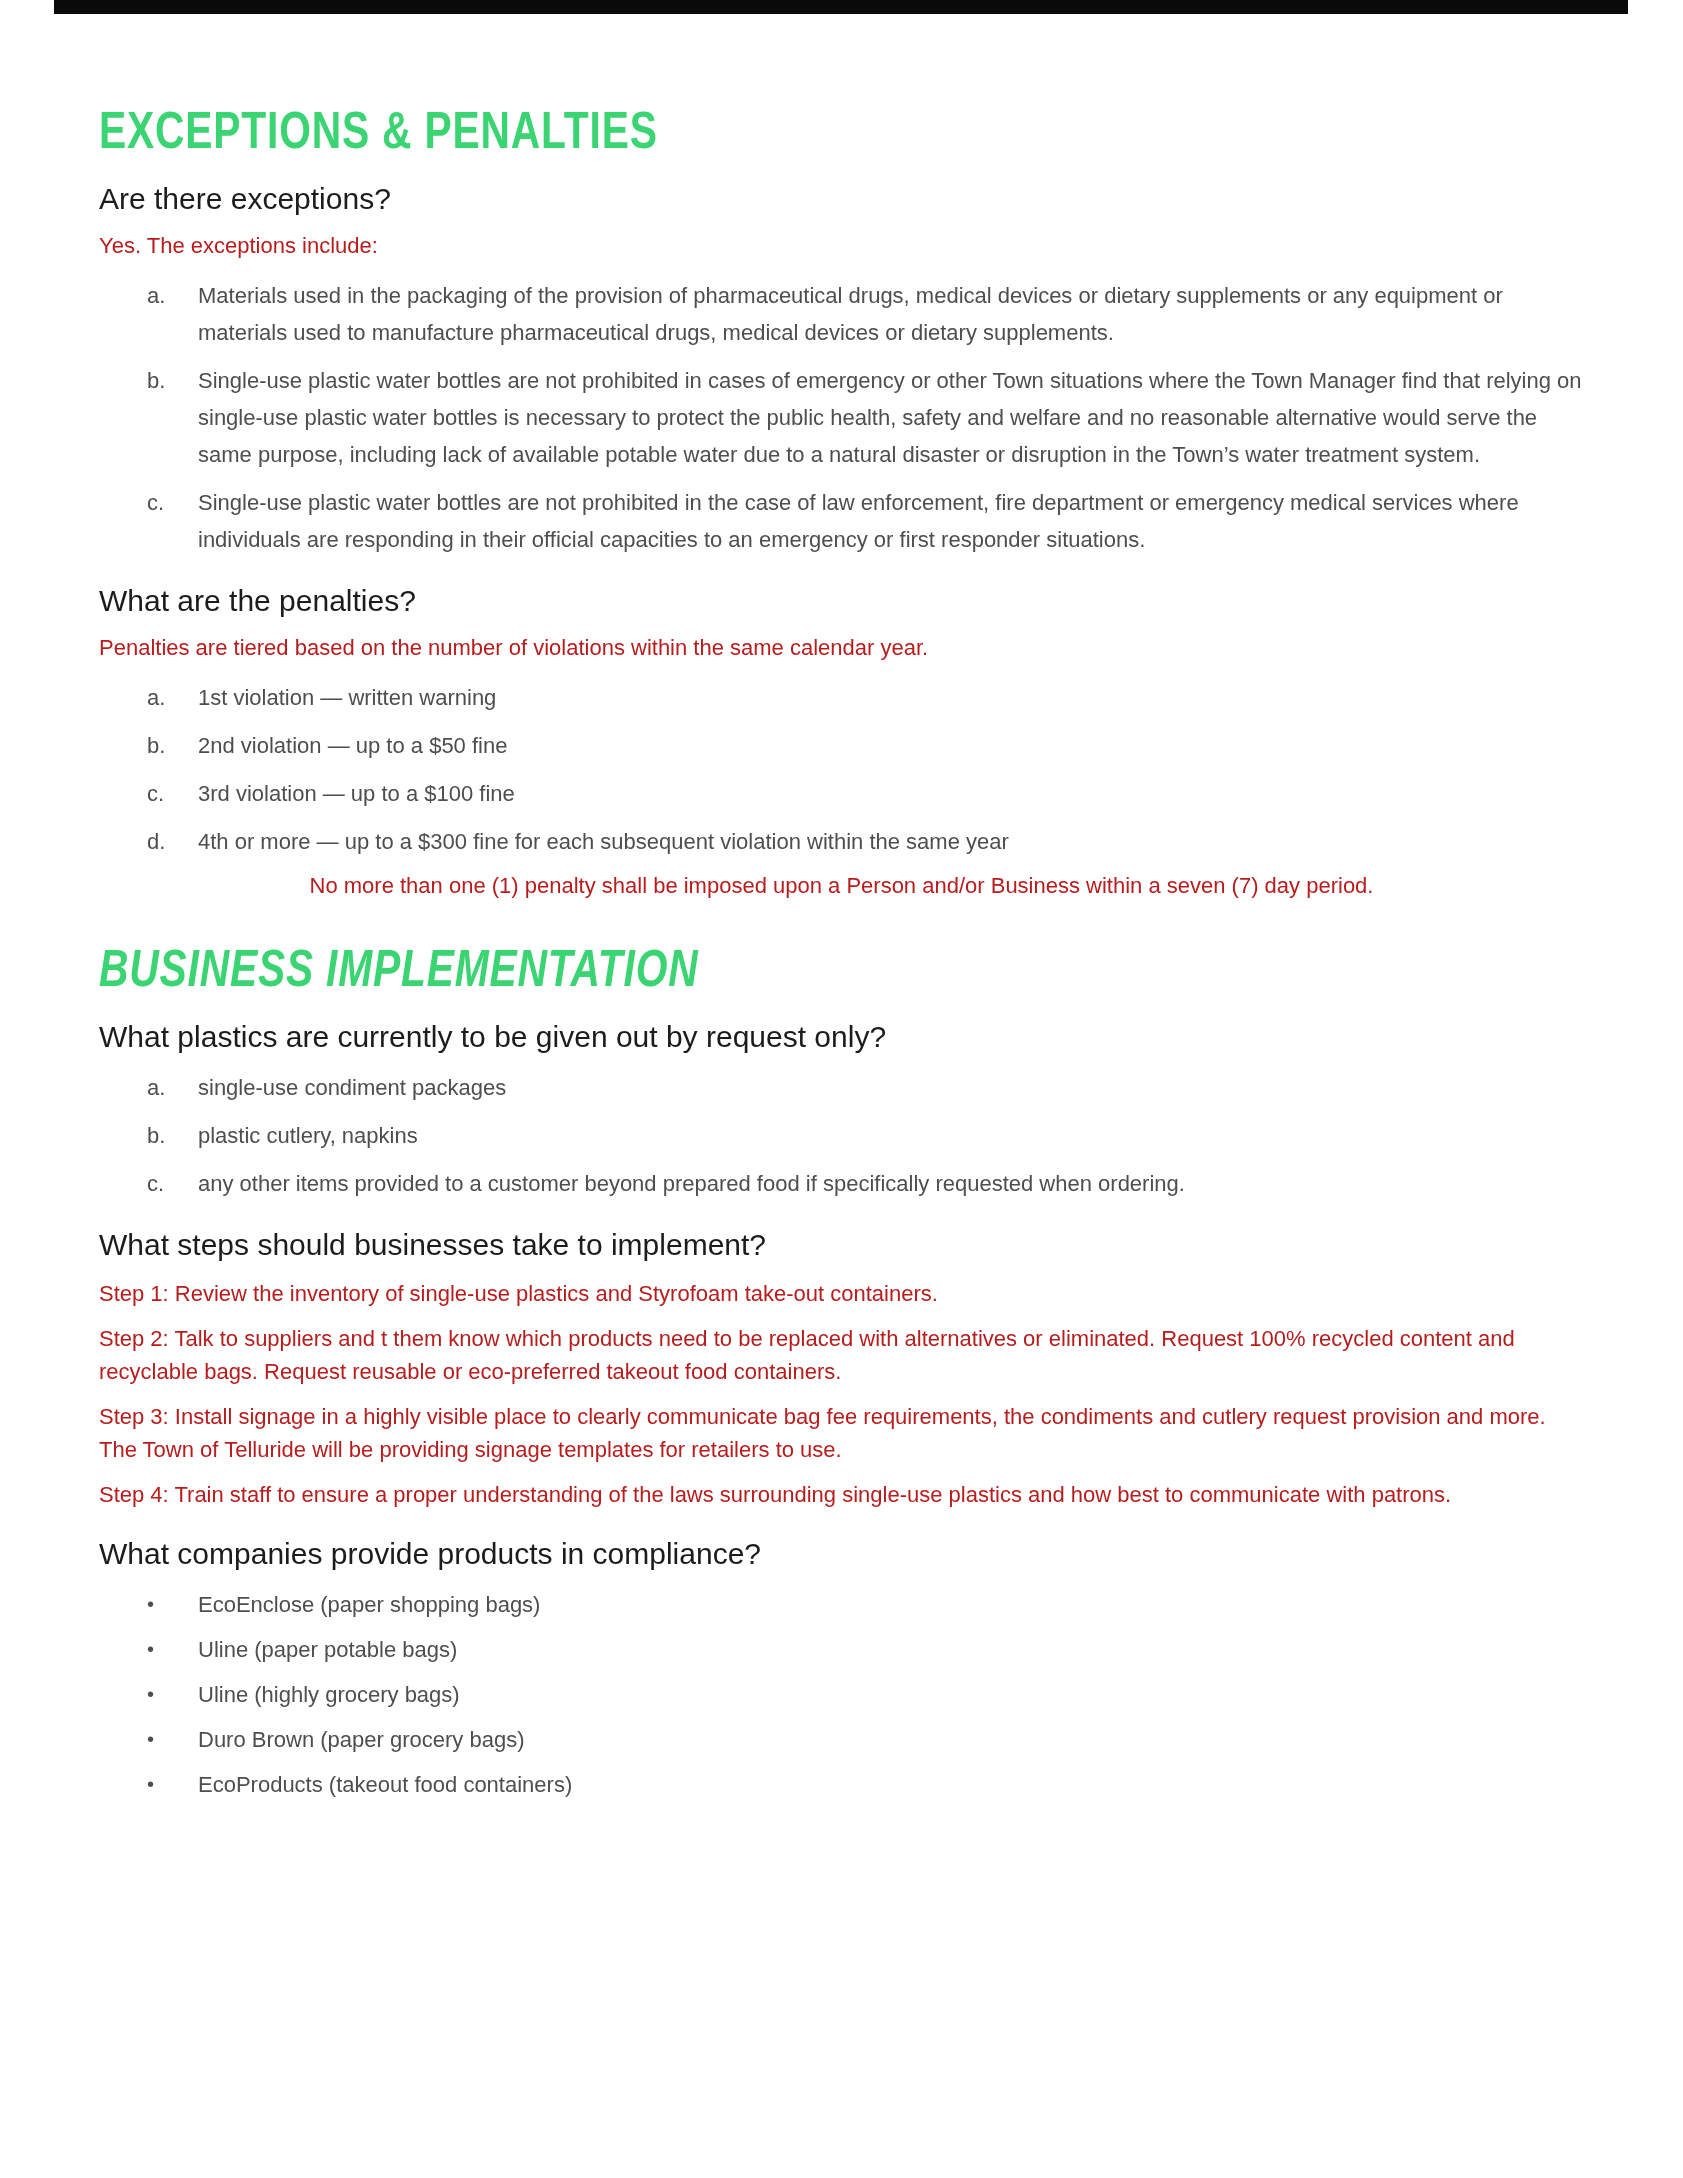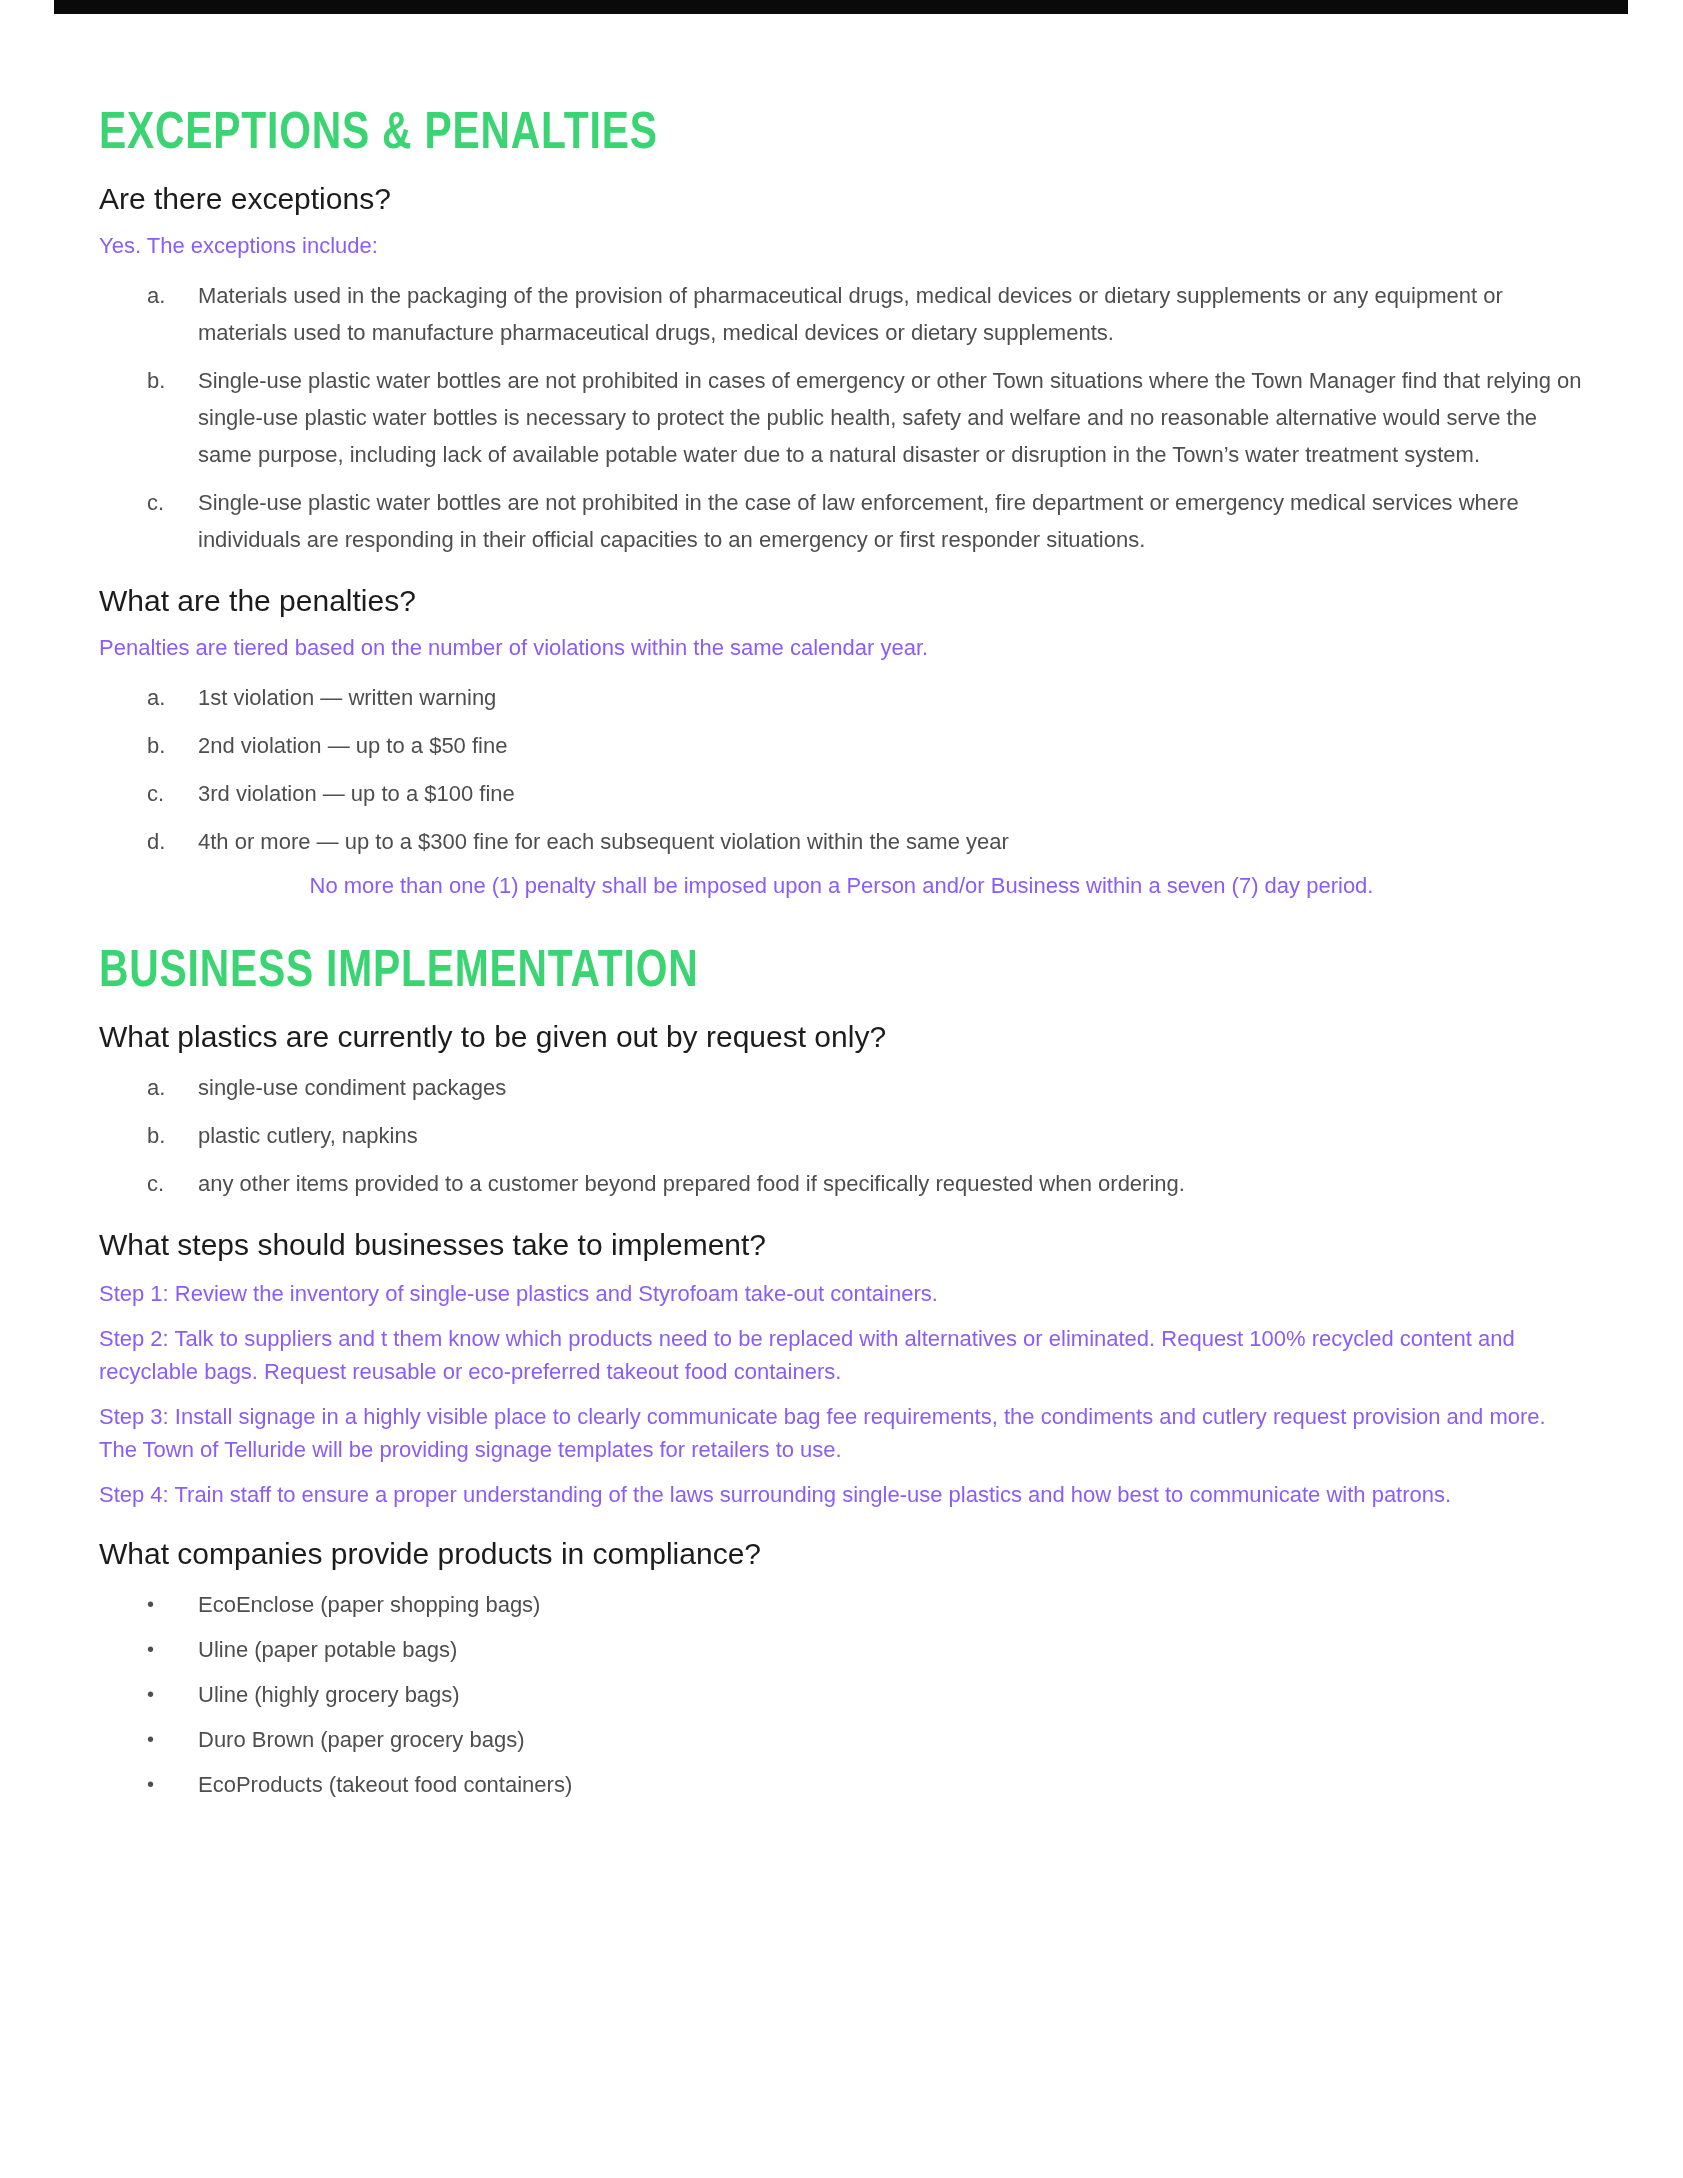--- a/index.html
+++ b/index.html
@@ -33,33 +33,33 @@
     color: #3ad473;
     letter-spacing: 1px;
     white-space: nowrap;
   }
   h1.section-heading > span {
     display: inline-block;
     transform: scaleX(0.80);
     transform-origin: left center;
   }
   h1.first { margin-top: 105px; }
-  h1.second { margin-top: 42px; }
+  h1.second { margin-top: 42px; font-style: italic; }
   h2.question {
     margin: 26px 0 16px 0;
     font-size: 30px;
     line-height: 1.1;
     font-weight: normal;
     color: #1c1c1e;
   }
   p.intro, p.note, p.step {
     margin: 0 0 16px 0;
     font-size: 22px;
     line-height: 30px;
-    color: #8b5cf6;
+    color: #b91c1c;
   }
   p.step { line-height: 33px; margin-bottom: 12px; }
   p.note { margin-top: 2px; text-align: center; }
   ul.doc-list {
     list-style: none;
     margin: 0 0 4px 0;
     padding: 0;
   }
   ul.doc-list li {
     position: relative;

